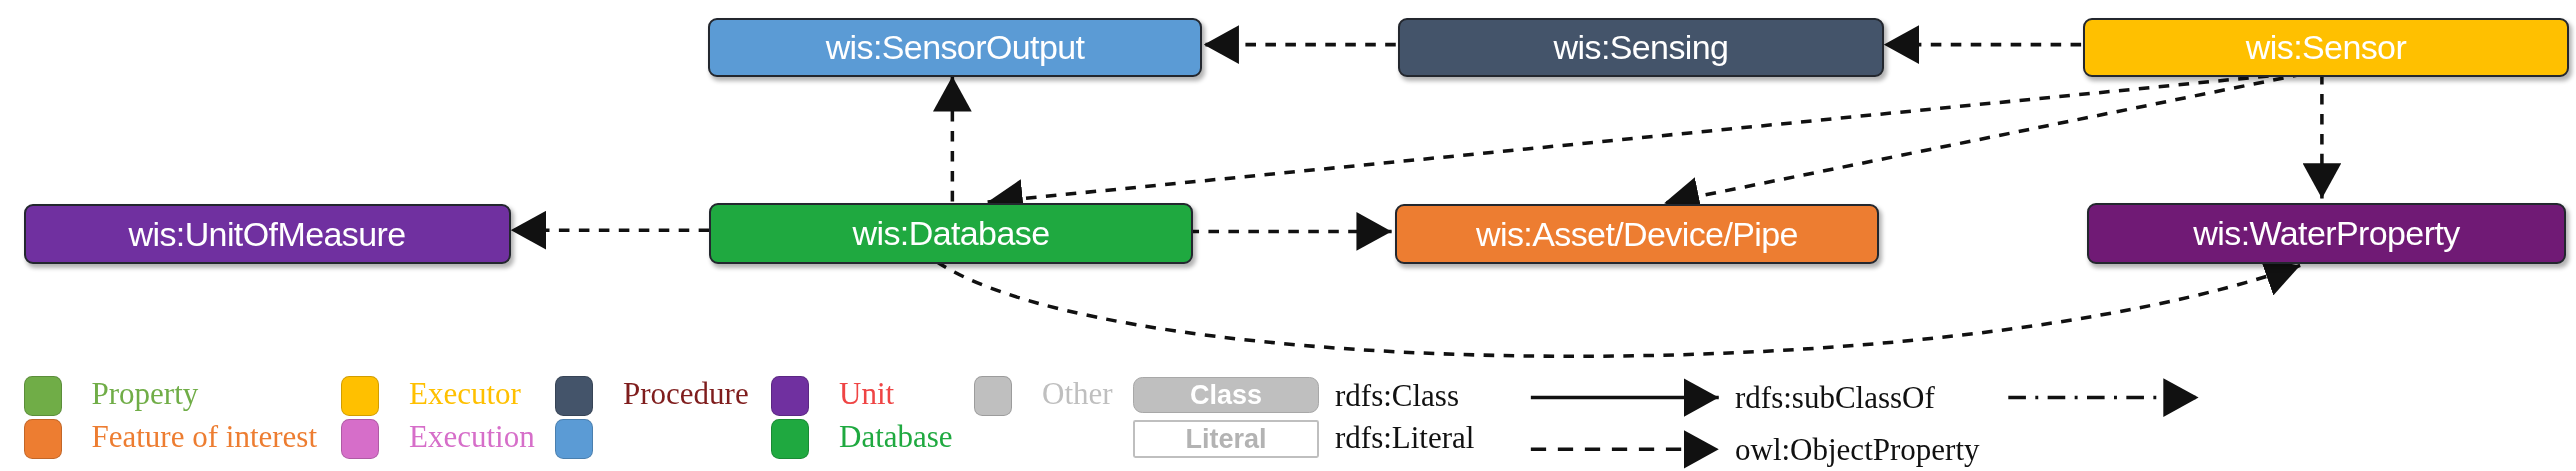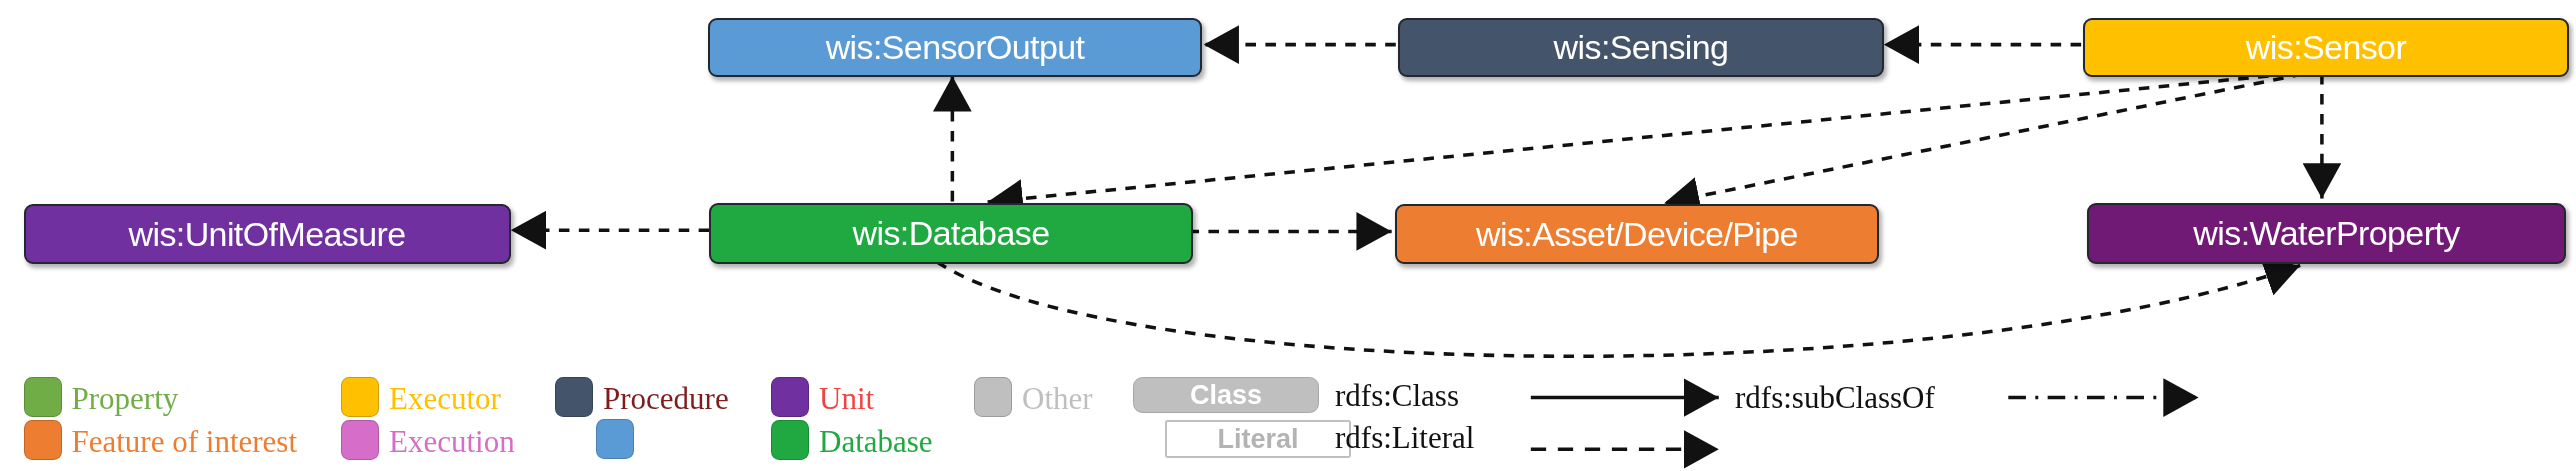--- a/index.html
+++ b/index.html
@@ -14,41 +14,41 @@
         box-shadow:2.9px 3.5px 4.1px rgba(0,0,0,0.30);}
   .node-sensor-output {left:708px;top:17.6px; width:490px;height:55px;background:#5B9BD5;}
   .node-sensing       {left:1398px;top:17.6px; width:482px;height:55px;background:#44546A;}
   .node-sensor        {left:2083px;top:17.6px; width:482px;height:55px;background:#FFC000;}
   .node-unit          {left:23.5px;  top:204px;width:483px;height:56px;background:#7030A0;}
   .node-database      {left:709px;top:203px;width:480px;height:57px;background:#1FA940;}
   .node-asset         {left:1395px;top:204px;width:480px;height:56px;background:#ED7D31;}
   .node-water         {left:2087px;top:203px;width:475px;height:57px;background:#701a75;}
 
   
-  .legend-item{position:absolute;z-index:2;display:flex;align-items:flex-end;gap:10px;height:41px;}
+  .legend-item{position:absolute;z-index:2;display:flex;align-items:flex-start;gap:30px;height:41px;}
   .swatch{width:38px;height:40px;border-radius:8.2px;border:1.8px solid rgba(0,0,0,0.18);
           box-sizing:border-box;flex:0 0 auto;}
   .legend-label{font-family:"Liberation Serif",serif;font-size:31px;white-space:nowrap;}
 
   .c-property .swatch{background:#70AD47;} .c-property .legend-label{color:#70AD47;}
   .c-feature  .swatch{background:#ED7D31;} .c-feature  .legend-label{color:#ED7D31;}
   .c-executor .swatch{background:#FFC000;} .c-executor .legend-label{color:#FFC000;}
   .c-execution .swatch{background:#D66EC9;} .c-execution .legend-label{color:#D66EC9;}
   .c-procedure .swatch{background:#44546A;} .c-procedure .legend-label{color:#7f1d1d;}
   .c-result   .swatch{background:#5B9BD5;} .c-result   .legend-label{color:#5B9BD5;}
   .c-unit     .swatch{background:#7030A0;} .c-unit     .legend-label{color:#ef4444;}
   .c-database .swatch{background:#1FA940;} .c-database .legend-label{color:#1FA940;}
   .c-other    .swatch{background:#BFBFBF;} .c-other    .legend-label{color:#BFBFBF;}
 
   .key-box{position:absolute;z-index:2;display:flex;align-items:center;justify-content:center;
            box-sizing:border-box;font-family:"Liberation Sans",sans-serif;font-weight:bold;font-size:27px;}
   .key-class  {left:1133px;top:377px;width:186px;height:36px;background:#BFBFBF;
                border:1.8px solid #a8a8a8;border-radius:9.4px;color:#ffffff;}
   .key-literal{left:1133px;top:420px;width:186px;height:38px;background:#ffffff;
-               border:2.4px solid #BFBFBF;border-radius:2.4px;color:#b3b3b3;margin-left:32px;}
+               border:2.4px solid #BFBFBF;border-radius:2.4px;color:#b3b3b3;}
   .key-text{position:absolute;z-index:2;display:flex;align-items:center;height:40px;
             font-family:"Liberation Serif",serif;font-size:31px;color:#111111;white-space:nowrap;}
   .kt-rdfs-class  {left:1335px;top:376px;}
   .kt-rdfs-literal{left:1335px;top:418px;}
   .kt-subclassof  {left:1735px;top:378px;}
   .kt-objectprop  {left:1735px;top:430px;}
   .kt-datatypeprop{left:2215px;top:378px;}
 </style>
 </head>
 <body>
@@ -139,15 +139,16 @@
   <div class="key-box key-class">
     <span>Class</span>
   </div>
   <div class="key-box key-literal">
     <span>Literal</span>
   </div>
   <div class="key-text kt-rdfs-class">rdfs:Class</div>
   <div class="key-text kt-rdfs-literal">rdfs:Literal</div>
 
   <div class="key-text kt-subclassof">rdfs:subClassOf</div>
+  <div class="key-text kt-objectprop">owl:ObjectProperty</div>
 
 </div>
 
 
 </body></html>

